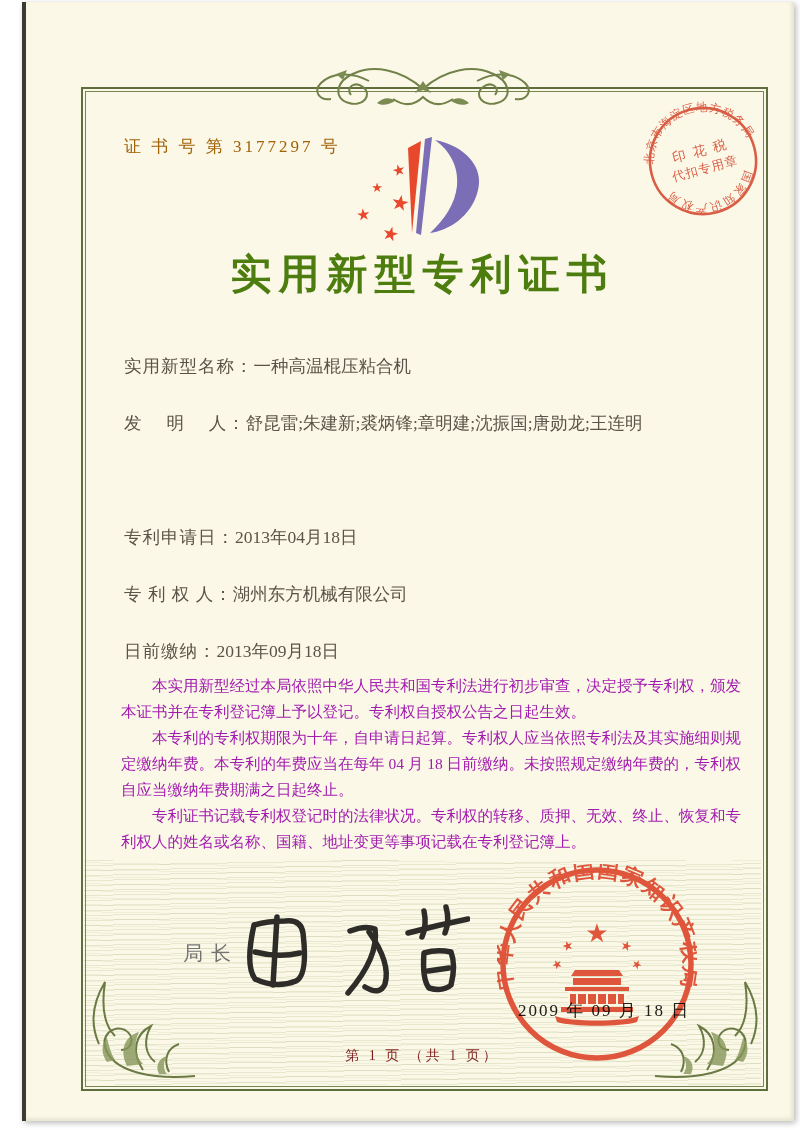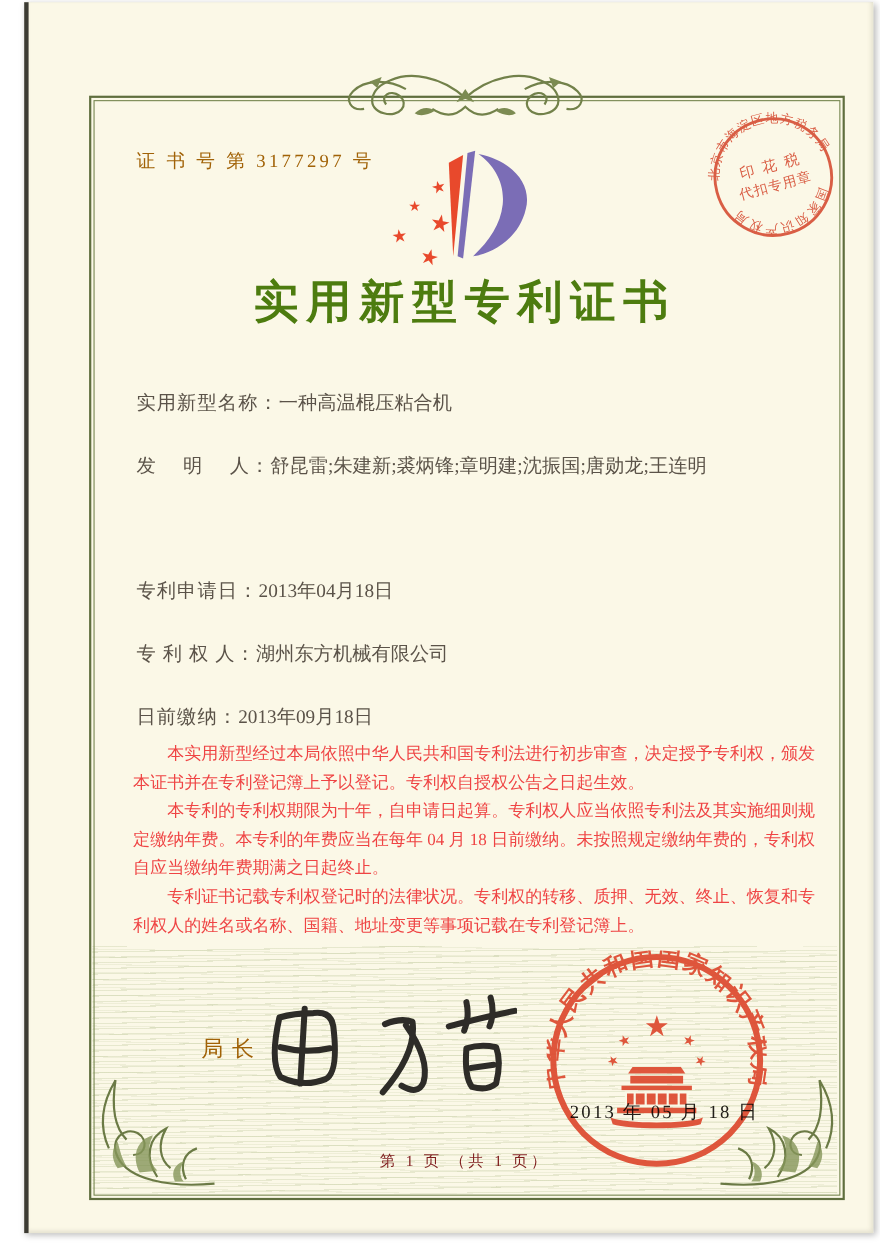--- a/index.html
+++ b/index.html
@@ -34,26 +34,26 @@
   }
   .title{
     position:absolute;left:55px;top:245px;width:683px;
     text-align:center;font-size:41px;font-weight:600;letter-spacing:7px;
     color:#4d7c0f;
   }
   .fieldrow{position:absolute;left:98px;font-size:17.5px;color:#5b5349;white-space:nowrap;}
   .fieldrow .lab{letter-spacing:1px;text-align:center;}
   .bodytext{
     position:absolute;left:95px;top:671px;width:620px;
-    font-size:15.5px;line-height:1.68;color:#ef4444;text-align:justify;
+    font-size:15.5px;line-height:1.68;color:#a21caf;text-align:justify;
   }
   .bodytext p{margin:0;text-indent:2em;}
   .signer-title{
     position:absolute;left:157px;top:938px;font-size:20px;
-    letter-spacing:8px;color:#a16207;
+    letter-spacing:8px;color:#737373;
   }
   .sig-svg{position:absolute;left:212px;top:893px;}
   .seal-svg{position:absolute;left:471px;top:862px;opacity:.93;}
   .seal-date{
     position:absolute;left:492px;top:997px;font-size:17px;letter-spacing:2px;
     color:#23201c;mix-blend-mode:multiply;z-index:5;
   }
   .footer{
     position:absolute;left:55px;top:1045px;width:683px;text-align:center;
     font-size:14px;letter-spacing:3px;color:#7f1d1d;
@@ -209,17 +209,17 @@
       </g>
       <path d="M74,112 L126,112 L122,106 L78,106 Z"></path>
       <rect x="76" y="114" width="48" height="7"></rect>
       <rect x="68" y="123" width="64" height="4"></rect>
       <path d="M72,129 h56 v12 h-56 Z M80,129 v12 M90,129 v12 M100,129 v12 M110,129 v12 M120,129 v12" stroke="#fbf8e7" stroke-width="2"></path>
       <rect x="64" y="143" width="72" height="5"></rect>
       <path d="M58,152 C72,158 128,158 142,152 L140,158 C124,163 76,163 60,158 Z"></path>
     </g>
   </svg>
 
-  <div class="seal-date">2013 年 05 月 18 日</div>
+  <div class="seal-date">2009 年 09 月 18 日</div>
 
   <div class="footer">第 1 页 （共 1 页）</div>
 
 </div>
 
 </body></html>

